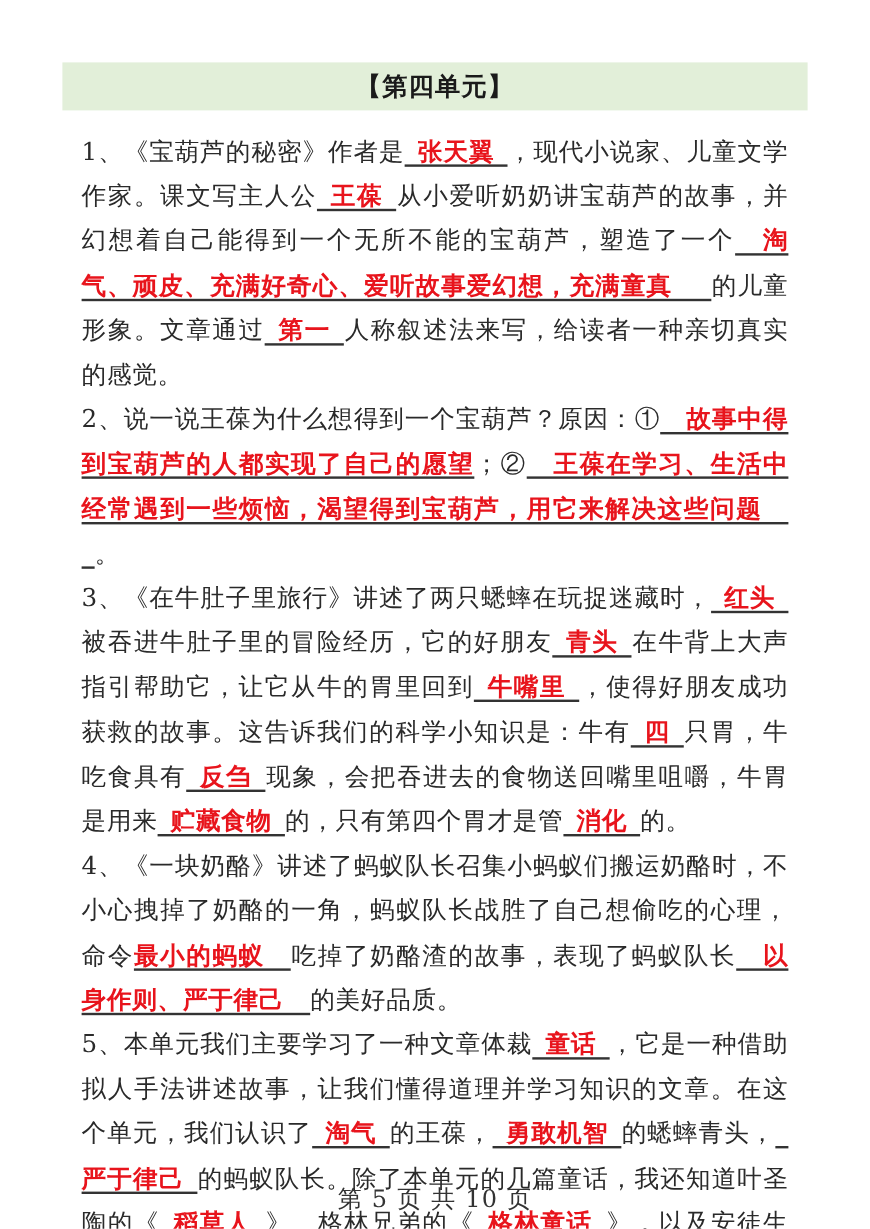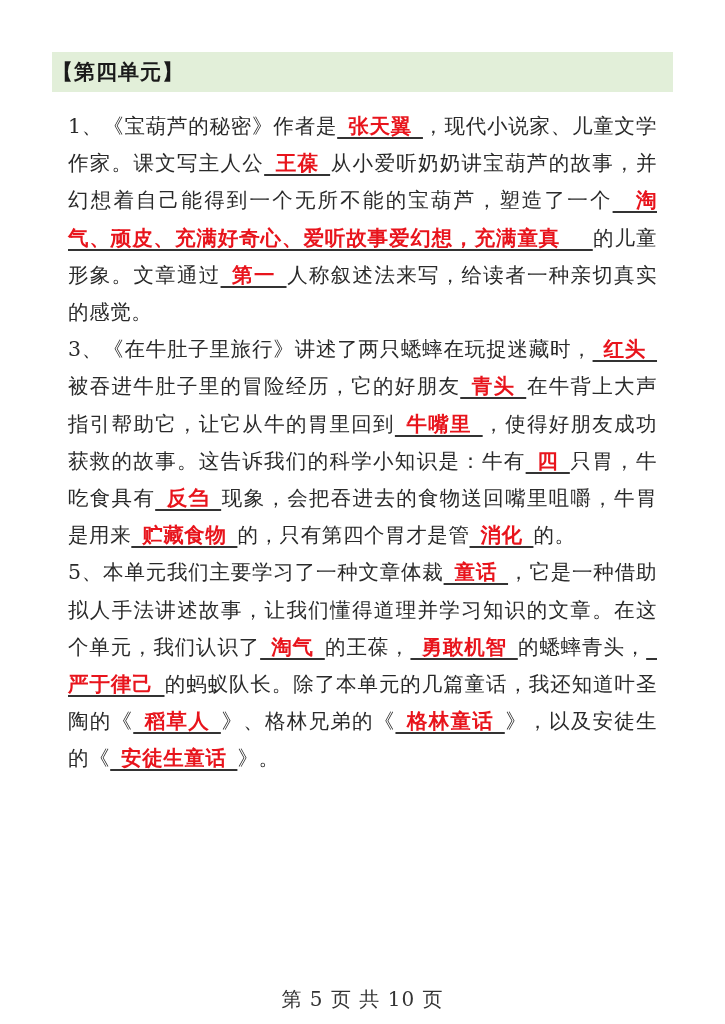--- a/index.html
+++ b/index.html
@@ -19,20 +19,21 @@
       position: absolute;
       left: 52px;
       top: 52px;
       width: 621px;
     }
     .unit-header {
       height: 40px;
       background: #e2efd9;
       display: flex;
       align-items: center;
+      justify-content: center;
       font-size: 21px;
       font-weight: bold;
       color: #1a1a1a;
       letter-spacing: 1px;
     }
     .body-text {
       font-size: 20.5px;
       line-height: 37.2px;
       text-align: justify;
       text-justify: inter-character;
@@ -66,20 +67,22 @@
   </style>
 </head>
 <body>
 
 <div class="page">
   <div class="unit-header">
     <span>【第四单元】</span>
   </div>
   <div class="body-text">
     <p class="para"><span>1、《宝葫芦的秘密》作者是</span><span class="ans"> 张天翼 </span><span>，现代小说家、儿童文学作家。课文写主人公</span><span class="ans"> 王葆 </span><span>从小爱听奶奶讲宝葫芦的故事，并幻想着自己能得到一个无所不能的宝葫芦，塑造了一个</span><span class="ans">  淘气、顽皮、充满好奇心、爱听故事爱幻想，充满童真   </span><span>的儿童形象。文章通过</span><span class="ans"> 第一 </span><span>人称叙述法来写，给读者一种亲切真实的感觉。</span></p>
+    <p class="para"><span>2、说一说王葆为什么想得到一个宝葫芦？原因：①</span><span class="ans">  故事中得到宝葫芦的人都实现了自己的愿望</span><span>；②</span><span class="ans">  王葆在学习、生活中经常遇到一些烦恼，渴望得到宝葫芦，用它来解决这些问题   </span><span>。</span></p>
     <p class="para"><span>3、《在牛肚子里旅行》讲述了两只蟋蟀在玩捉迷藏时，</span><span class="ans"> 红头 </span><span>被吞进牛肚子里的冒险经历，它的好朋友</span><span class="ans"> 青头 </span><span>在牛背上大声指引帮助它，让它从牛的胃里回到</span><span class="ans"> 牛嘴里 </span><span>，使得好朋友成功获救的故事。这告诉我们的科学小知识是：牛有</span><span class="ans"> 四 </span><span>只胃，牛吃食具有</span><span class="ans"> 反刍 </span><span>现象，会把吞进去的食物送回嘴里咀嚼，牛胃是用来</span><span class="ans"> 贮藏食物 </span><span>的，只有第四个胃才是管</span><span class="ans"> 消化 </span><span>的。</span></p>
+    <p class="para"><span>4、《一块奶酪》讲述了蚂蚁队长召集小蚂蚁们搬运奶酪时，不小心拽掉了奶酪的一角，蚂蚁队长战胜了自己想偷吃的心理，命令</span><span class="ans">最小的蚂蚁  </span><span>吃掉了奶酪渣的故事，表现了蚂蚁队长</span><span class="ans">  以身作则、严于律己  </span><span>的美好品质。</span></p>
     <p class="para"><span>5、本单元我们主要学习了一种文章体裁</span><span class="ans"> 童话 </span><span>，它是一种借助拟人手法讲述故事，让我们懂得道理并学习知识的文章。在这个单元，我们认识了</span><span class="ans"> 淘气 </span><span>的王葆，</span><span class="ans"> 勇敢机智 </span><span>的蟋蟀青头，</span><span class="ans"> 严于律己 </span><span>的蚂蚁队长。除了本单元的几篇童话，我还知道叶圣陶的《</span><span class="ans"> 稻草人 </span><span>》、格林兄弟的《</span><span class="ans"> 格林童话 </span><span>》，以及安徒生的《</span><span class="ans"> 安徒生童话 </span><span>》。</span></p>
   </div>
 </div>
 
 <div class="footer">
   <span>第 5 页 共 10 页</span>
 </div>
 
 </body></html>

